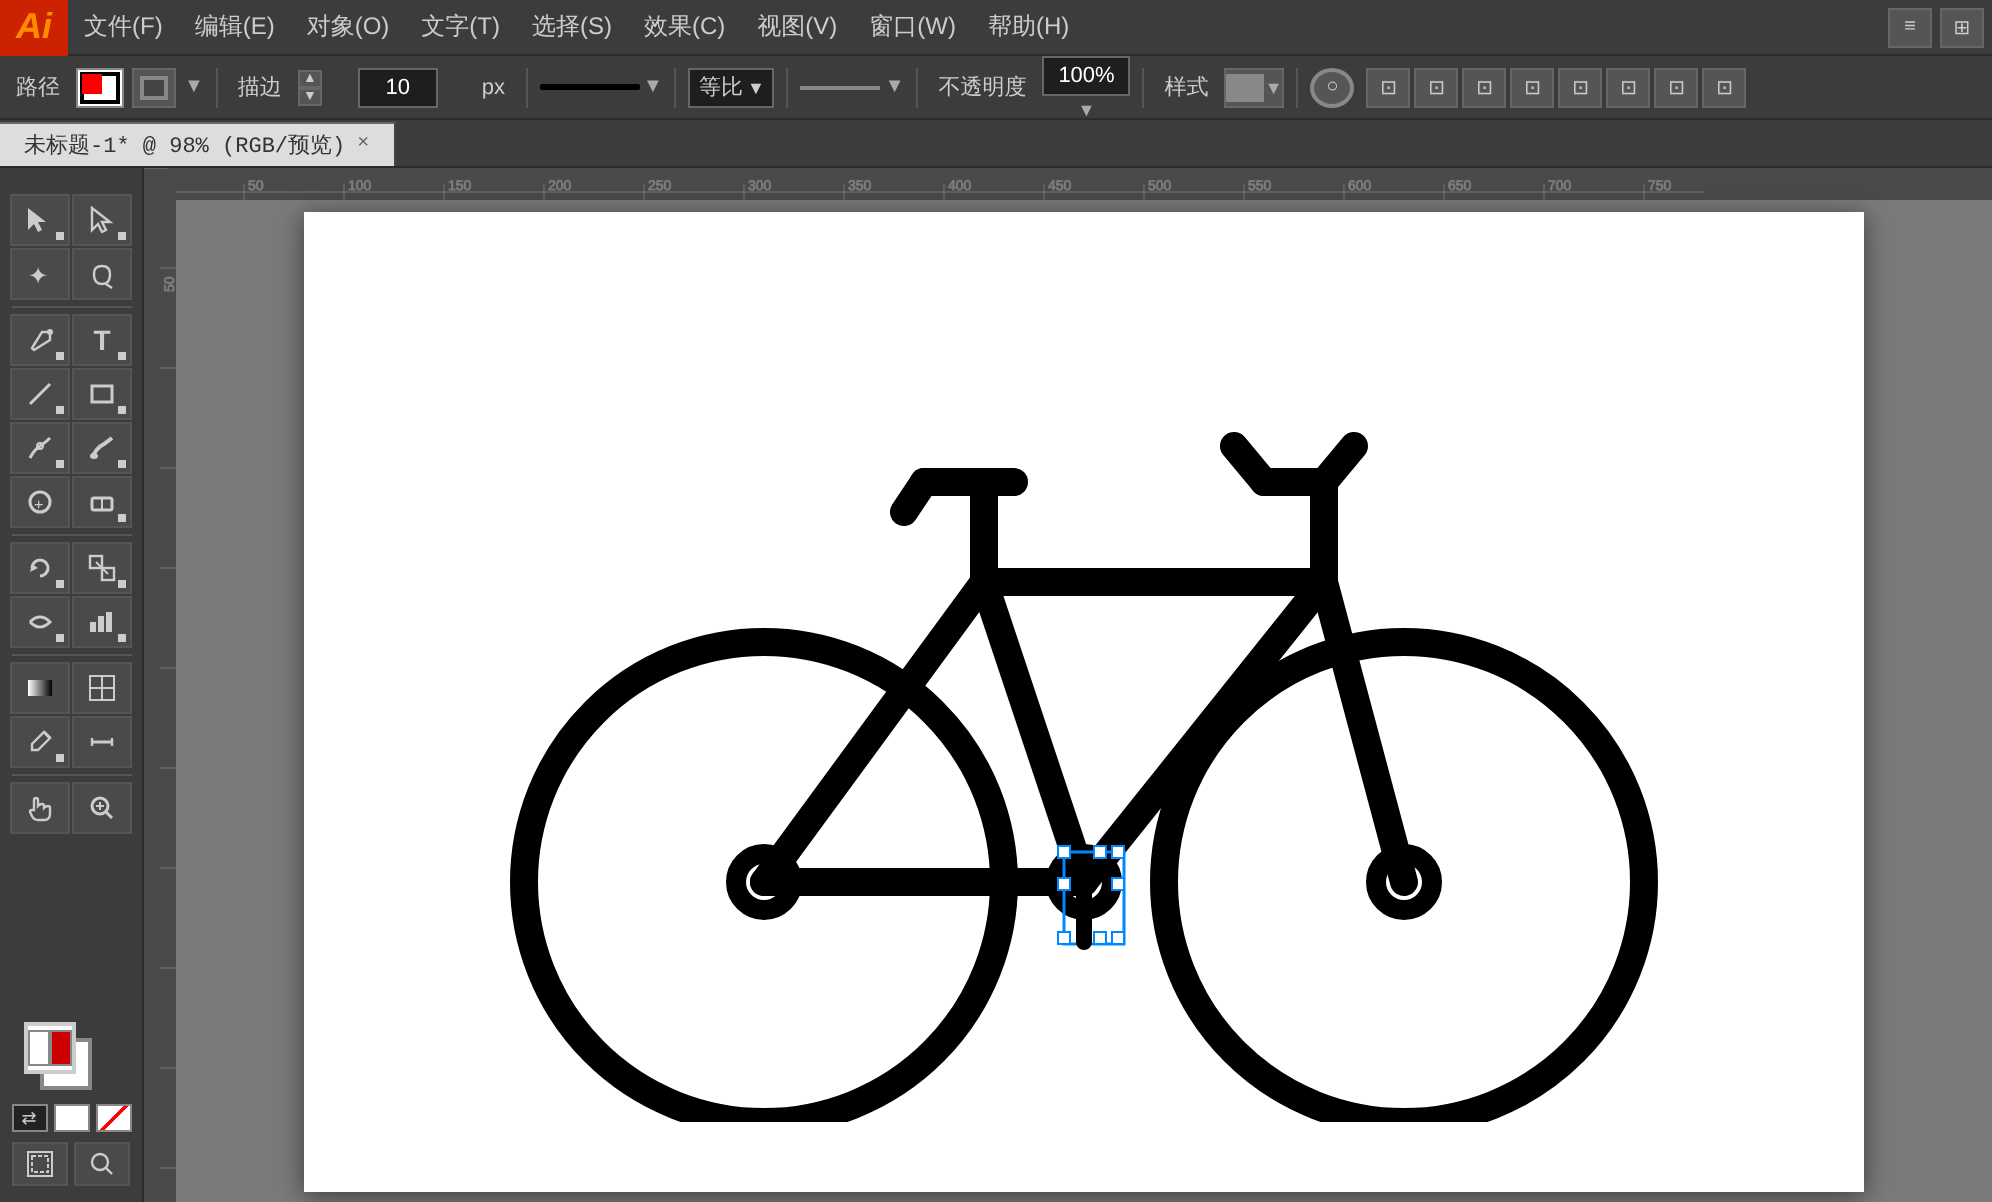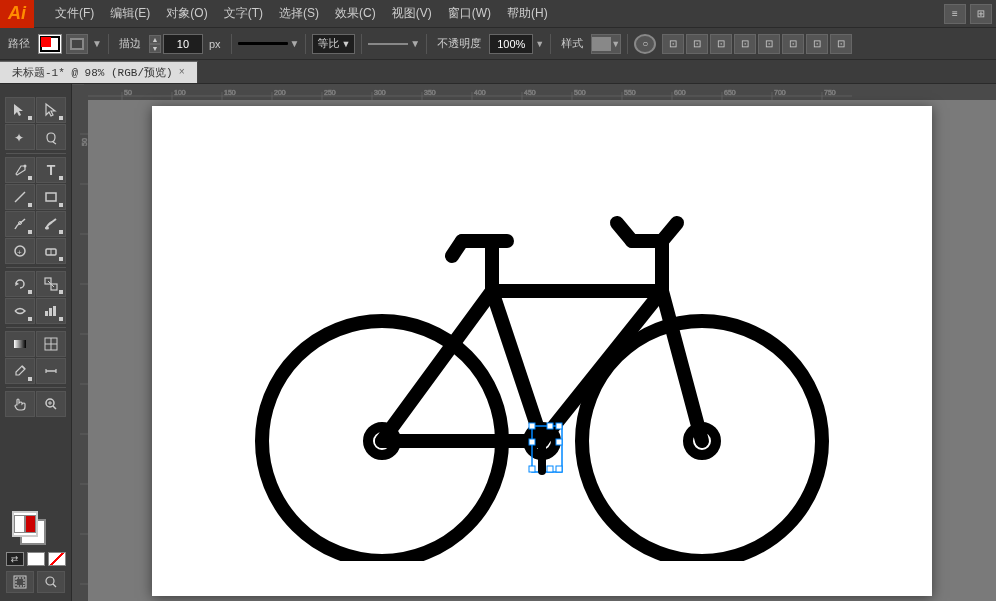--- a/index.html
+++ b/index.html
@@ -24,21 +24,21 @@
       color: #ff8c00;
       font-size: 18px;
       font-style: italic;
       font-weight: bold;
       flex-shrink: 0;
     }
     .menu-items {
       display: flex;
       align-items: center;
       height: 100%;
-      padding-left: 13px;
+      padding-left: 0;
     }
     .menu-item {
       padding: 0 8px;
       height: 100%;
       display: flex;
       align-items: center;
       cursor: pointer;
       white-space: nowrap;
     }
 
@@ -85,21 +85,21 @@
       background: #555;
       border: 1px solid #666;
       display: flex; align-items: center; justify-content: center;
       font-size: 10px;
       cursor: pointer;
       color: #ccc;
     }
     .toolbar-input-group {
       display: flex;
       align-items: center;
-      gap: 2px;
+      gap: 18px;
     }
     .toolbar-input {
       width: 40px; height: 20px;
       background: #1e1e1e;
       border: 1px solid #666;
       color: #fff;
       font-size: 11px;
       text-align: center;
       padding: 0 2px;
     }
@@ -363,21 +363,21 @@
   <div class="toolbar-sep"></div>
 
   <div style="display:flex;align-items:center;gap:2px;">
     <div style="width:40px;height:2px;background:#888;"></div>
     <span style="font-size:10px;color:#aaa;">▼</span>
   </div>
 
   <div class="toolbar-sep"></div>
 
   <span class="toolbar-label">不透明度</span>
-  <div style="display:flex;align-items:center;gap:2px;">
+  <div style="display:flex;align-items:center;gap:2px;flex-direction:column;">
     <input class="toolbar-percent-input" type="text" value="100%" style="">
     <span style="font-size:9px;color:#aaa;">▼</span>
   </div>
 
   <div class="toolbar-sep"></div>
 
   <span class="toolbar-label">样式</span>
   <div class="toolbar-icon-btn" style="width:30px;">
     <div style="width:20px;height:14px;border:1px solid #888;background:#888;"></div>
     <span style="font-size:9px;color:#aaa;">▼</span>

